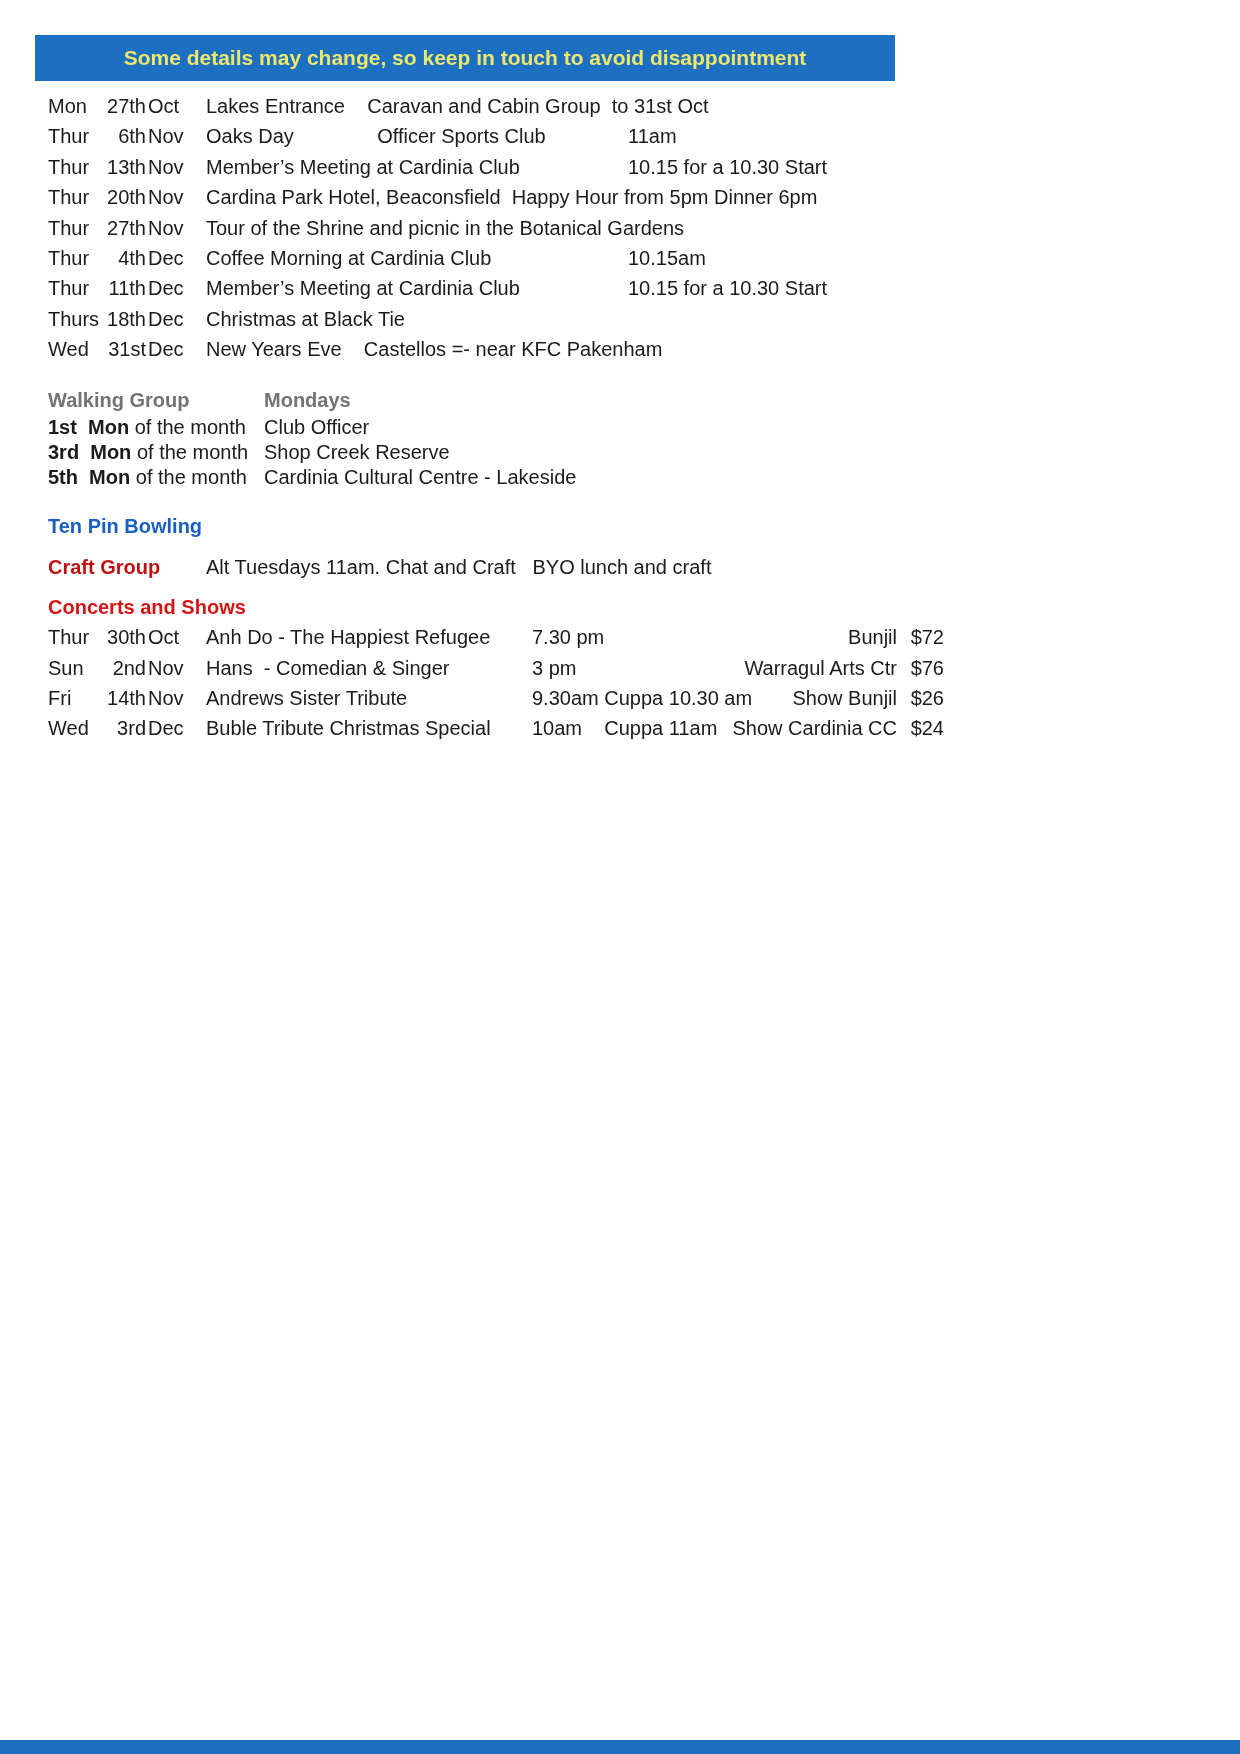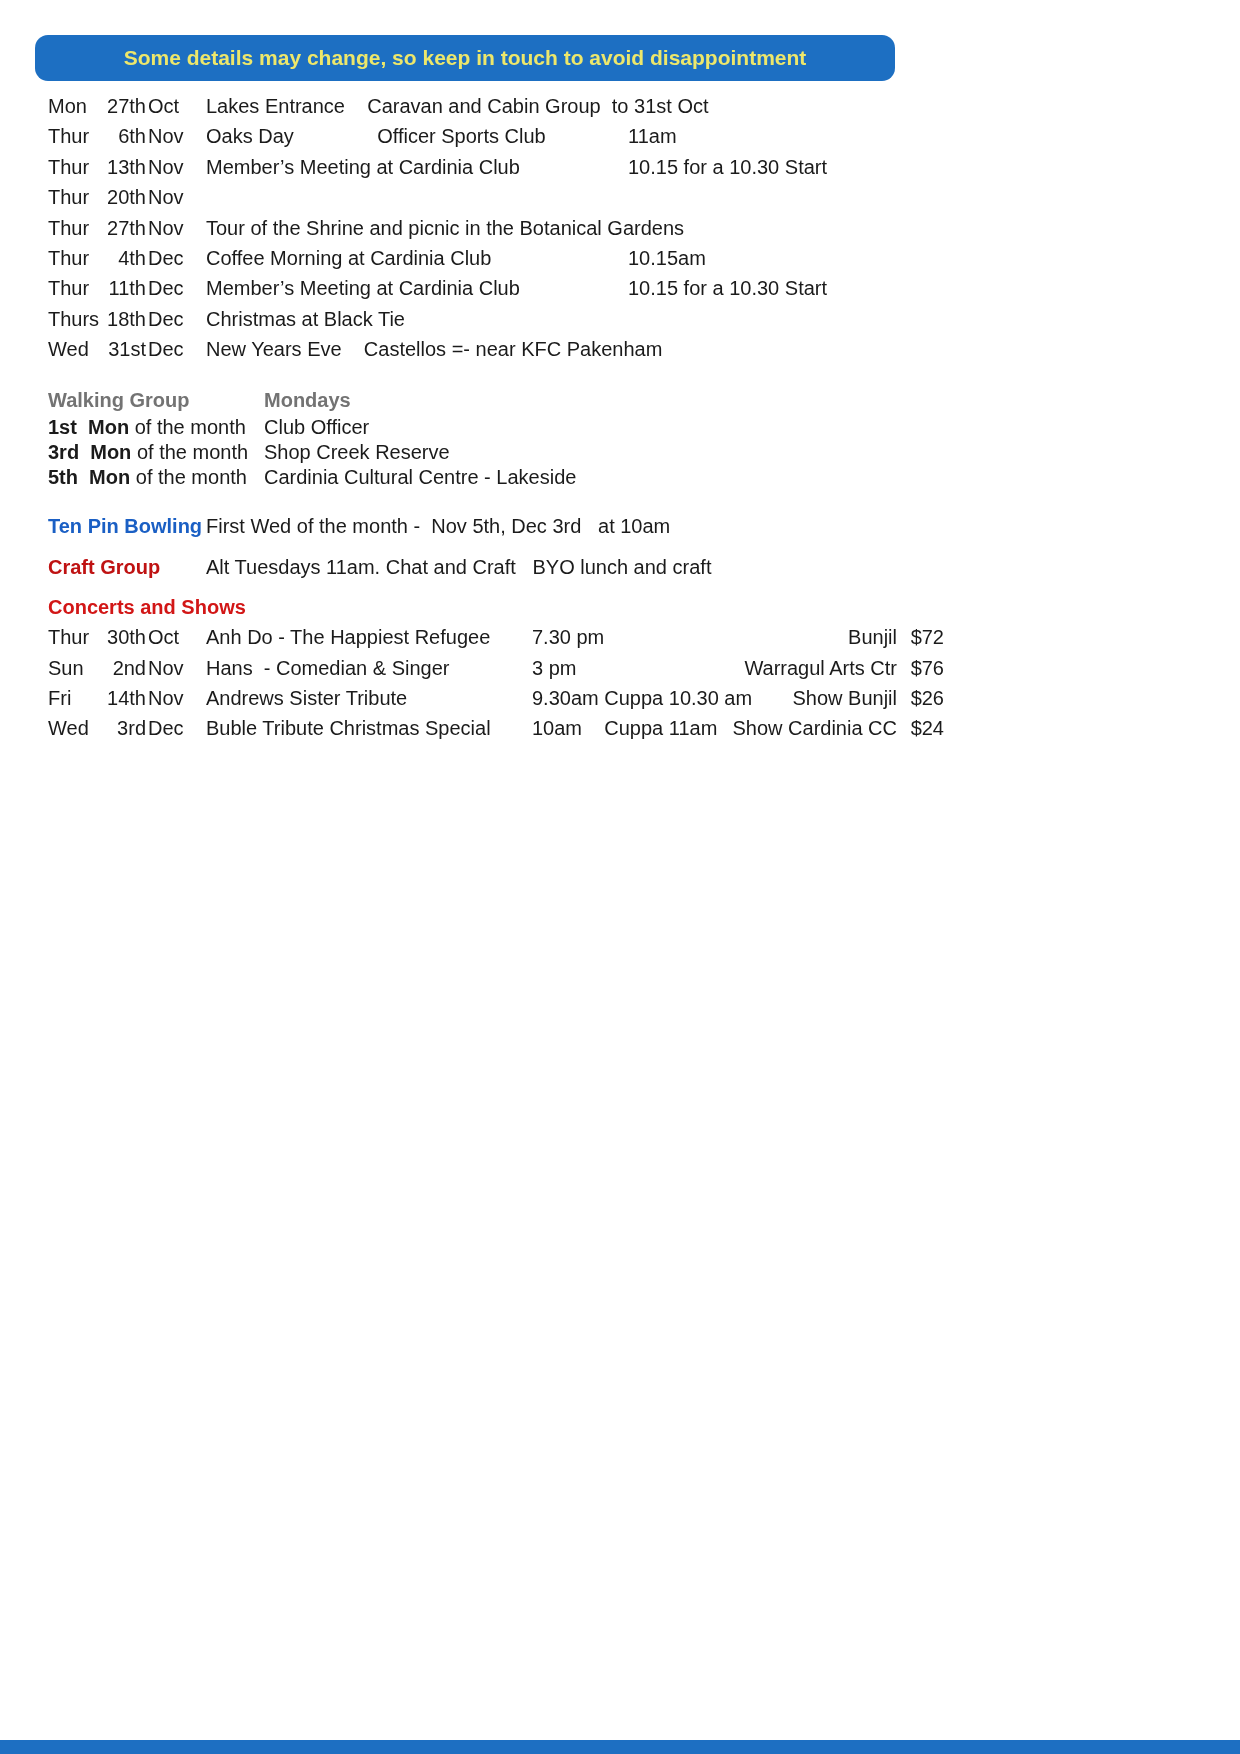--- a/index.html
+++ b/index.html
@@ -2,21 +2,21 @@
 <html><head>
 <meta charset="utf-8">
 <style>
   html,body{margin:0;padding:0;}
   body{
     width:1240px;height:1754px;background:#ffffff;position:relative;
     font-family:"Liberation Sans", sans-serif;color:#1b1b1b;overflow:hidden;
   }
   .banner{
     position:absolute;left:35px;top:35px;width:860px;height:46px;
-    background:#1d6fc2;display:flex;align-items:center;justify-content:center;border-radius:13px;
+    background:#1d6fc2;display:flex;align-items:center;justify-content:center;
   }
   .banner-text{color:#ede76b;font-weight:bold;font-size:21px;white-space:pre;}
   .row{position:absolute;left:48px;right:12px;height:30px;line-height:30px;font-size:20px;white-space:pre;}
   .row > span{position:absolute;top:0;display:inline-block;}
   .c-day{left:0;}
   .c-date{left:40px;width:58px;text-align:right;}
   .c-month{left:100px;}
   .c-desc{left:158px;}
   .c-time{left:580px;}
   .c-title{left:158px;}
@@ -64,20 +64,21 @@
       <span class="c-day">Thur</span>
       <span class="c-date">13th</span>
       <span class="c-month">Nov</span>
       <span class="c-desc">Member’s Meeting at Cardinia Club</span>
       <span class="c-time">10.15 for a 10.30 Start</span>
     </div>
     <div class="row" style="top:182px">
       <span class="c-day">Thur</span>
       <span class="c-date">20th</span>
       <span class="c-month">Nov</span>
+      <span class="c-desc">Cardina Park Hotel, Beaconsfield  Happy Hour from 5pm Dinner 6pm</span>
       <span class="c-time"></span>
     </div>
     <div class="row" style="top:213px">
       <span class="c-day">Thur</span>
       <span class="c-date">27th</span>
       <span class="c-month">Nov</span>
       <span class="c-desc">Tour of the Shrine and picnic in the Botanical Gardens</span>
       <span class="c-time"></span>
     </div>
     <div class="row" style="top:243px">
@@ -125,21 +126,20 @@
     </div>
     <div class="row" style="top:465px;height:25px;line-height:25px;">
       <span class="w-col1"><span class="bold">5th  Mon</span><span> of the month</span></span>
       <span class="w-col2">Cardinia Cultural Centre - Lakeside</span>
       <span class="w-col3"><span class="bold"></span><span></span></span>
     </div>
   </div>
 
   <div class="row" style="top:511px">
     <span class="label blue">Ten Pin Bowling</span>
-    <span class="ltext">First Wed of the month -  Nov 5th, Dec 3rd   at 10am</span>
   </div>
 
   <div class="row" style="top:552px">
     <span class="label red-craft">Craft Group</span>
     <span class="ltext">Alt Tuesdays 11am. Chat and Craft   BYO lunch and craft</span>
   </div>
 
   <div class="row" style="top:592px">
     <span class="label red-concert">Concerts and Shows</span>
   </div>

